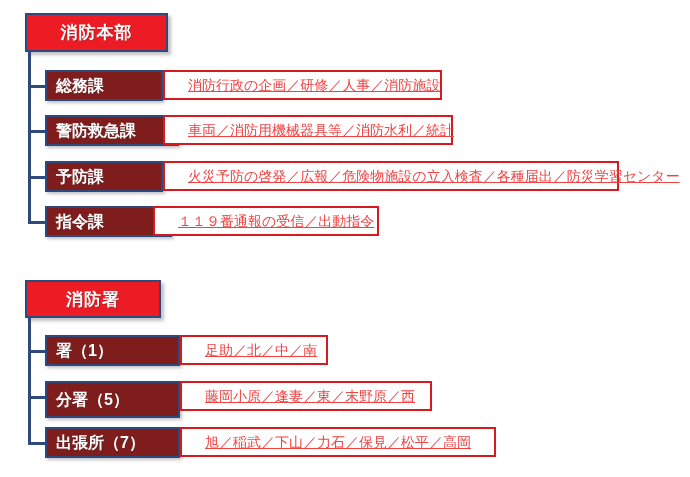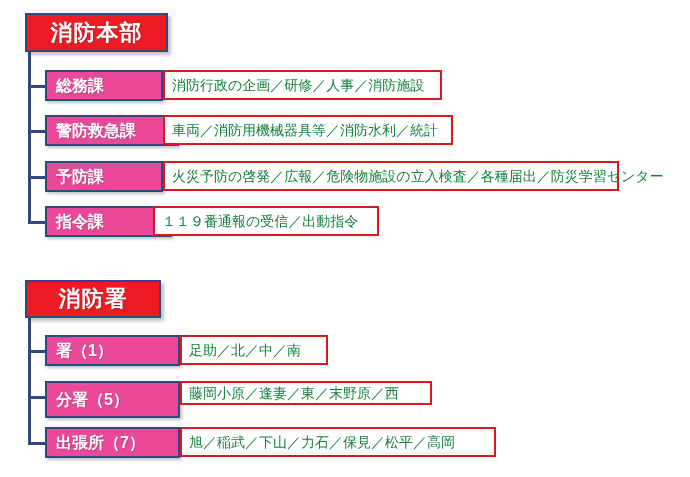--- a/index.html
+++ b/index.html
@@ -36,21 +36,21 @@
     background: #ED1B24;
     border: 2px solid #2E4A7D;
     box-shadow: 3px 3px 3px rgba(120,120,130,0.45);
     display: flex;
     align-items: center;
     justify-content: center;
   }
   .header-box .label {
     color: #ffffff;
     font-weight: bold;
-    font-size: 22px;
+    font-size: 17px;
     letter-spacing: 1px;
     line-height: 1;
     text-shadow: 1px 1px 1px rgba(60,60,60,0.35);
     white-space: nowrap;
   }
 
   
   .conn-v {
     position: absolute;
     width: 3px;
@@ -59,21 +59,21 @@
   .conn-h {
     position: absolute;
     height: 3px;
     background: #2E4A7D;
   }
 
   
   .name-box {
     position: absolute;
     box-sizing: border-box;
-    background: #ec4899;
+    background: #7f1d1d;
     border: 2px solid #2E4A7D;
     box-shadow: 2px 2px 3px rgba(120,120,130,0.45);
     display: flex;
     align-items: center;
   }
   .name-box .label {
     color: #ffffff;
     font-weight: bold;
     font-size: 16px;
     line-height: 1;
@@ -85,26 +85,27 @@
   
   .desc-box {
     position: absolute;
     box-sizing: border-box;
     background: #ffffff;
     border: 2px solid #D61A20;
     display: flex;
     align-items: center;
   }
   .desc-box .label {
-    color: #15803d;
+    color: #ef4444;
     font-size: 14px;
     line-height: 1;
-    padding-left: 7px;
+    padding-left: 23px;
     padding-right: 7px;
     white-space: nowrap;
+    text-decoration: underline;
   }
 </style>
 </head>
 <body>
 
 <div class="chart">
 
   <div class="group">
 
     <div class="header-box" style="left:25px; top:13px; width:143px; height:39px;">
@@ -159,21 +160,21 @@
       <span class="label">署（1）</span>
     </div>
     <div class="desc-box" style="left:180px; top:335px; width:148px; height:30px;">
       <span class="label">足助／北／中／南</span>
     </div>
 
     <div class="conn-h" style="left:28px; top:396px; width:19px;"></div>
     <div class="name-box" style="left:45px; top:381px; width:135px; height:37px;">
       <span class="label">分署（5）</span>
     </div>
-    <div class="desc-box" style="left:180px; top:381px; width:252px; height:24px;">
+    <div class="desc-box" style="left:180px; top:381px; width:252px; height:30px;">
       <span class="label">藤岡小原／逢妻／東／末野原／西</span>
     </div>
 
     <div class="conn-h" style="left:28px; top:442px; width:19px;"></div>
     <div class="name-box" style="left:45px; top:427px; width:135px; height:31px;">
       <span class="label">出張所（7）</span>
     </div>
     <div class="desc-box" style="left:180px; top:427px; width:316px; height:30px;">
       <span class="label">旭／稲武／下山／力石／保見／松平／高岡</span>
     </div>

